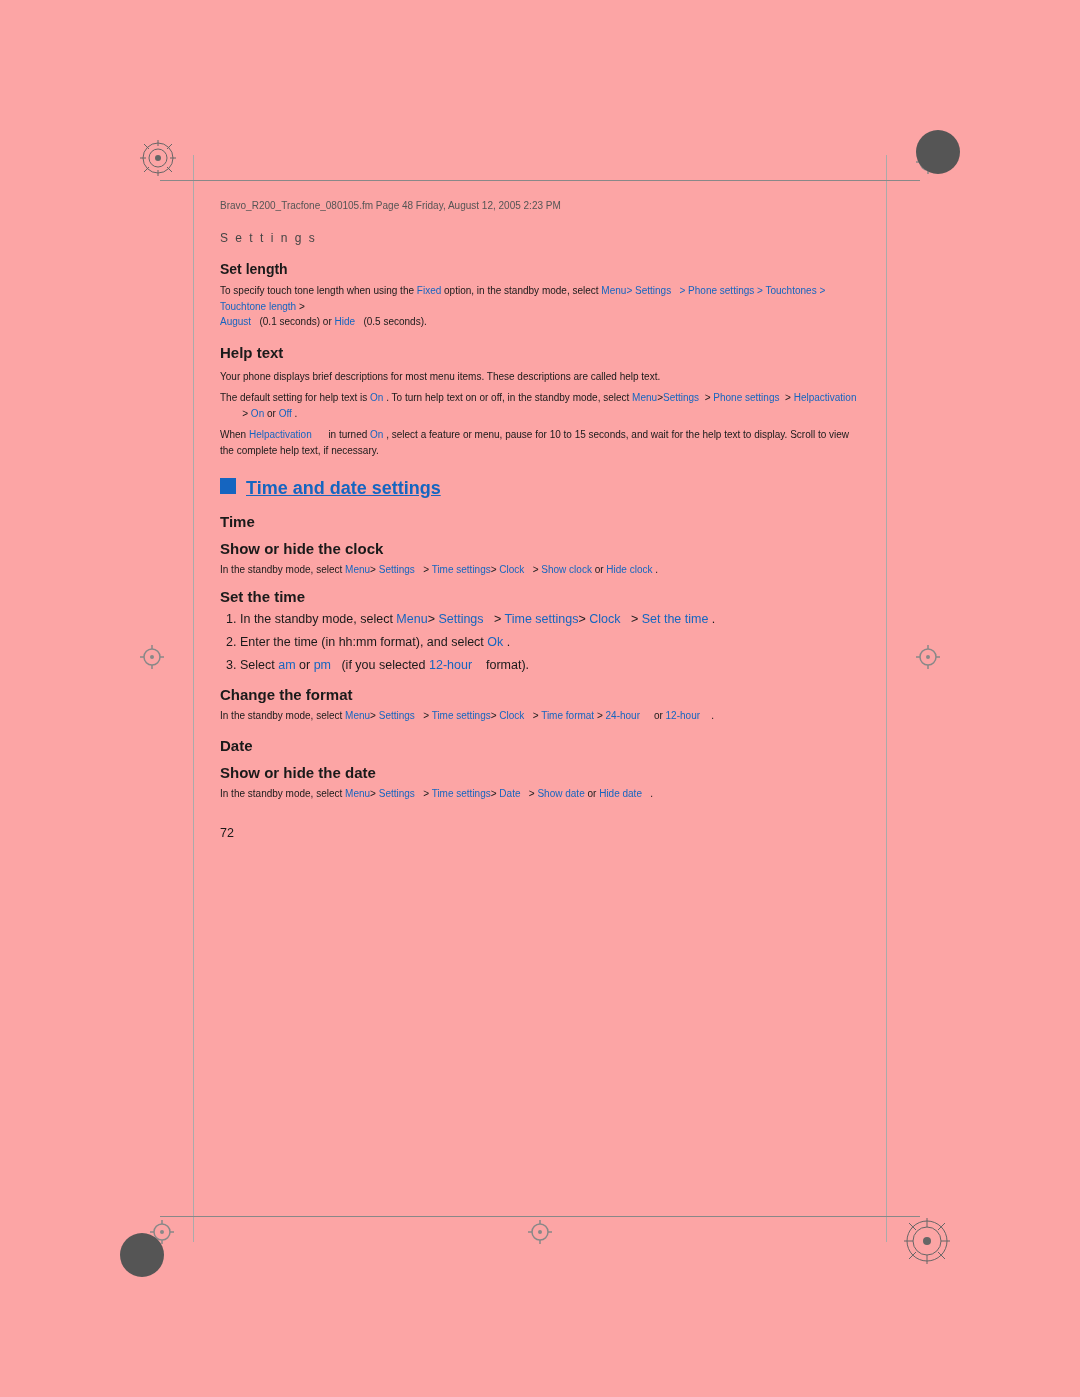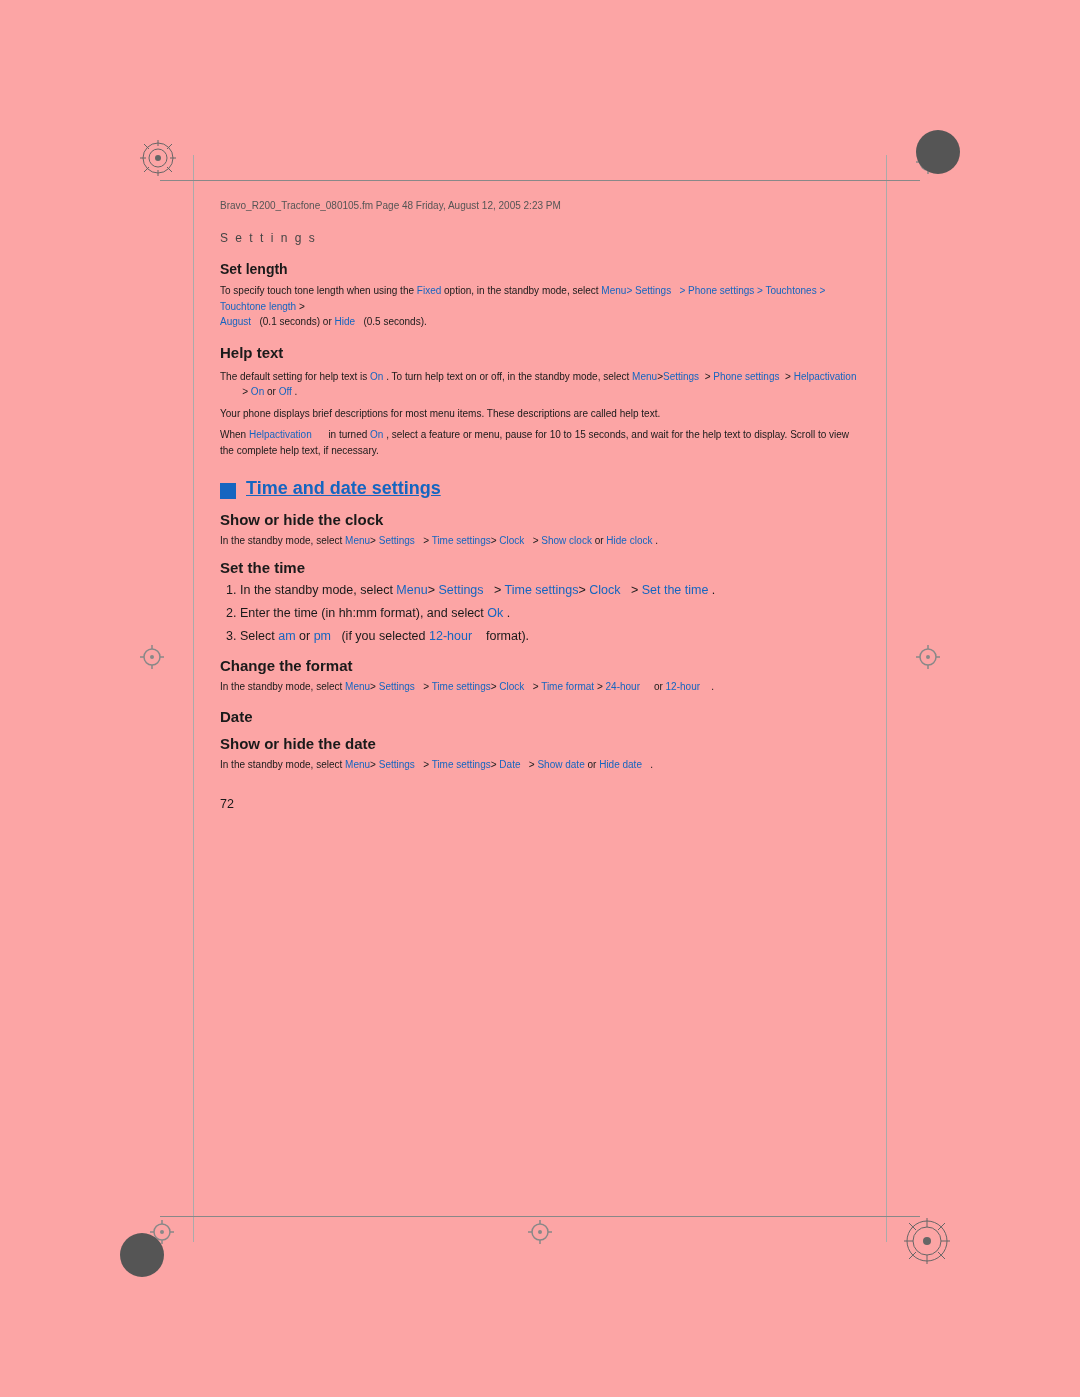--- a/index.html
+++ b/index.html
@@ -107,21 +107,21 @@
       font-size: 15px;
       font-weight: bold;
       color: #1a1a1a;
       margin-bottom: 5px;
       margin-top: 10px;
     }
 
     
     .heading-blue-section {
       display: flex;
-      align-items: flex-end;
+      align-items: flex-start;
       gap: 10px;
       margin-top: 20px;
       margin-bottom: 12px;
     }
 
     .blue-square {
       width: 16px;
       height: 16px;
       background: #1565c0;
       flex-shrink: 0;
@@ -286,41 +286,42 @@
       <p class="body-text">
         To specify touch tone length when using the <span class="blue">Fixed</span> option, in the standby mode,
         select <span class="blue">Menu</span><span class="blue">&gt; Settings</span>
         &nbsp;&nbsp;<span class="blue">&gt; Phone settings</span> <span class="blue">&gt; Touchtones</span> <span class="blue">&gt; Touchtone length</span> &gt;
         <br><span class="blue">August</span>&nbsp;&nbsp; (0.1 seconds) or <span class="blue">Hide</span>&nbsp;&nbsp; (0.5 seconds).
       </p>
     </div>
 
     <div>
       <div class="heading-underline">Help text</div>
+      <p class="body-text">Your phone displays brief descriptions for most menu items. These descriptions are called help text.</p>
       <p class="body-text">
         The default setting for help text is <span class="blue">On</span> . To turn help text on or off, in the standby
         mode, select <span class="blue">Menu</span>&gt;<span class="blue">Settings</span>
         &nbsp;&gt; <span class="blue">Phone settings</span>
         &nbsp;&gt; <span class="blue">Helpactivation</span>
         &nbsp;&nbsp;&nbsp;&nbsp;&nbsp;&nbsp;&nbsp;&nbsp;&gt; <span class="blue">On</span> or <span class="blue">Off</span> .
       </p>
-      <p class="body-text">Your phone displays brief descriptions for most menu items. These descriptions are called help text.</p>
       <p class="body-text">
         When <span class="blue">Helpactivation</span>&nbsp;&nbsp;&nbsp;&nbsp;&nbsp; in turned <span class="blue">On</span> , select a feature or menu, pause for 10 to
         15 seconds, and wait for the help text to display. Scroll to view the complete help
         text, if necessary.
       </p>
     </div>
 
     <div class="heading-blue-section">
       <div class="blue-square"></div>
       <span>Time and date settings</span>
     </div>
 
     <div>
+      <div class="heading-underline">Time</div>
 
       <div>
         <div class="heading-sub">Show or hide the clock</div>
         <p class="body-text">
           In the standby mode, select <span class="blue">Menu</span>&gt; <span class="blue">Settings</span>
           &nbsp;&nbsp;&gt; <span class="blue">Time settings</span>&gt; <span class="blue">Clock</span>
           &nbsp;&nbsp;&gt; <span class="blue">Show clock</span> or <span class="blue">Hide clock</span> .
         </p>
       </div>
 

